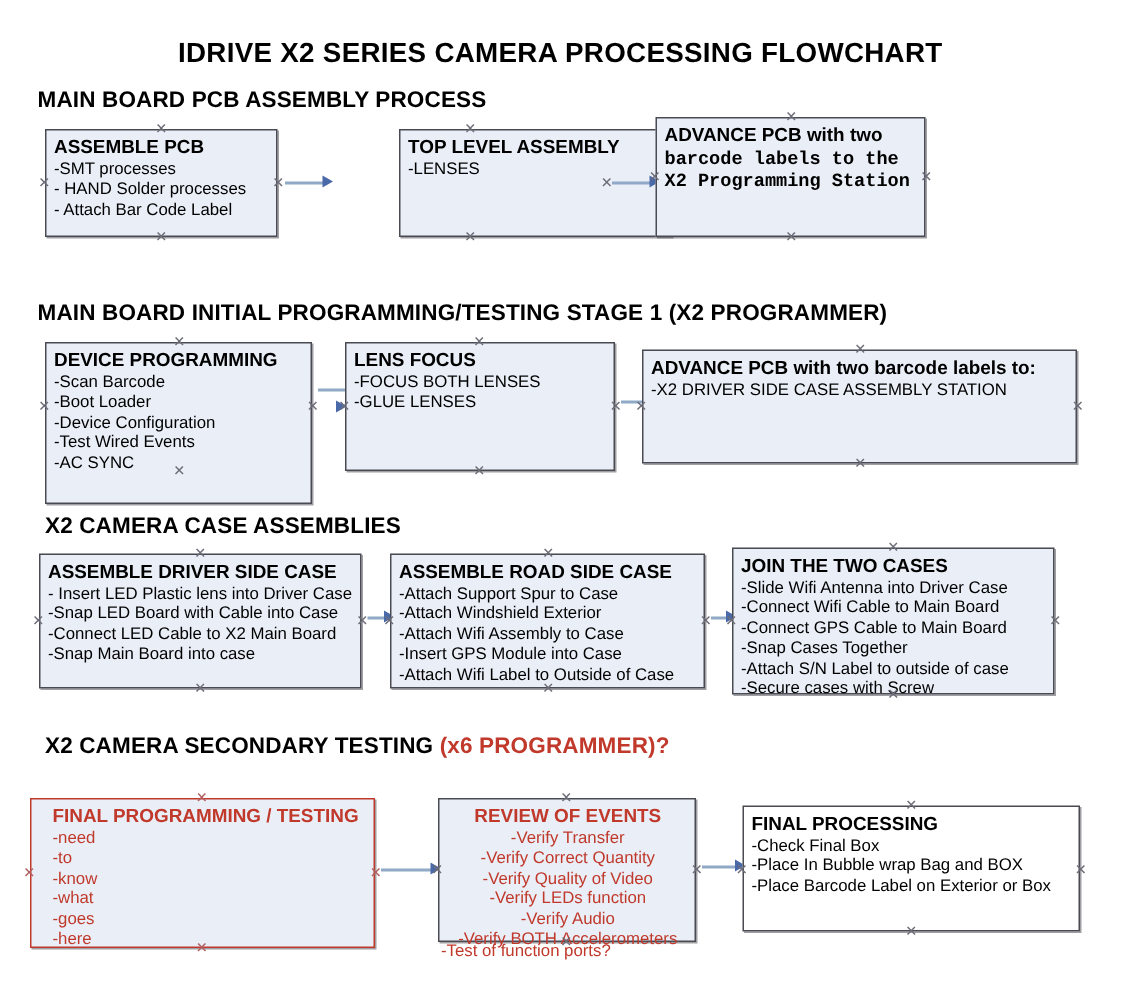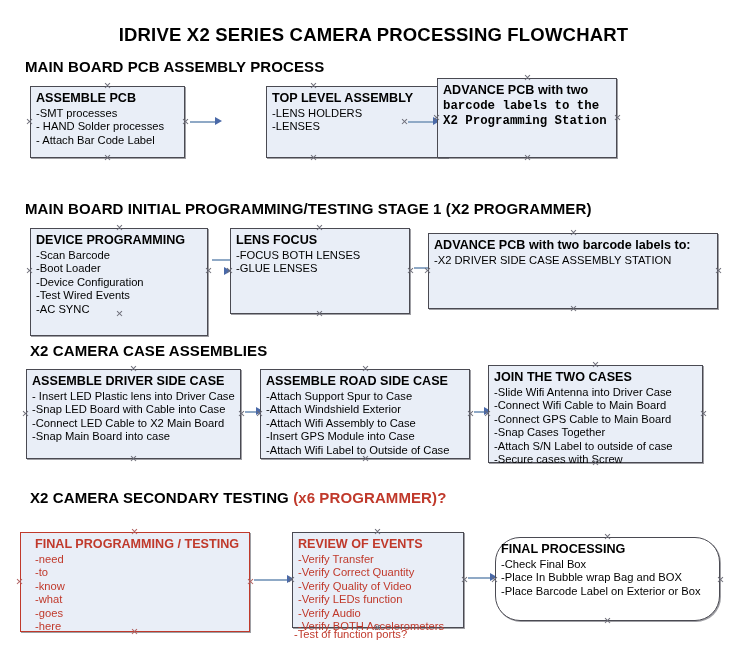--- a/index.html
+++ b/index.html
@@ -17,21 +17,21 @@
     position:absolute;font-size:15px;font-weight:bold;letter-spacing:.1px;
     white-space:nowrap;
   }
   .section .accent{color:#c0392b;}
   .box{
     position:absolute;box-sizing:border-box;
     background:#e9eef7;border:1.5px solid #4a4a52;
     box-shadow:1px 1px 0 rgba(80,80,90,.55);
     padding:4px 4px 3px 5px;
   }
-  .box.white{background:#ffffff;border-radius:25px;}
+  .box.white{background:#ffffff;}
   .box .hd{
     font-size:12.6px;font-weight:bold;line-height:14.5px;white-space:nowrap;
     margin-bottom:1px;
   }
   .box .li{
     font-size:11.2px;line-height:13.6px;white-space:nowrap;
   }
   .box.bold .li{font-weight:bold;font-size:12.4px;line-height:15.6px;font-family:Liberation Mono, monospace;}
   .box.red{border-color:#c0392b;}
   .box.red .hd,.box.red .li{color:#c0392b;}
@@ -76,21 +76,20 @@
 <div class="hx" style="left:104px;top:154px;"></div>
 <div class="hx" style="left:182px;top:118px;"></div>
 
 <div class="conn" style="left:186px;top:117px;width:40px;height:10px;">
   <div class="ln" style="left:4px;top:4px;width:27px;"></div>
   <div class="hd2" style="left:29px;top:0px;"></div>
 </div>
 
 <div class="box" style="left:222px;top:86px;width:182px;height:72px;margin-left:44px;">
   <div class="hd">TOP LEVEL ASSEMBLY</div>
-  <div class="li">-LENS HOLDERS</div>
   <div class="li">-LENSES</div>
 </div>
 <div class="hx" style="left:310px;top:82px;"></div>
 <div class="hx" style="left:310px;top:154px;"></div>
 <div class="hx" style="left:401px;top:118px;"></div>
 
 <div class="conn" style="left:405px;top:117px;width:40px;height:10px;">
   <div class="ln" style="left:3px;top:4px;width:26px;"></div>
   <div class="hd2" style="left:28px;top:0px;"></div>
 </div>
@@ -221,21 +220,21 @@
 <div class="hx red" style="left:131px;top:528px;"></div>
 <div class="hx red" style="left:16px;top:578px;"></div>
 <div class="hx red" style="left:131px;top:628px;"></div>
 <div class="hx red" style="left:247px;top:578px;"></div>
 
 <div class="conn" style="left:250px;top:574px;width:50px;height:12px;">
   <div class="ln" style="left:4px;top:5px;width:35px;"></div>
   <div class="hd2" style="left:37px;top:1px;"></div>
 </div>
 
-<div class="box overflow" style="left:292px;top:532px;width:172px;height:96px;">
+<div class="box overflow" style="left:292px;top:532px;width:172px;height:96px;text-align:center;">
   <div class="hd" style="color:#c0392b;">REVIEW OF EVENTS</div>
   <div class="li" style="color:#c0392b;">-Verify Transfer</div>
   <div class="li" style="color:#c0392b;">-Verify Correct Quantity</div>
   <div class="li" style="color:#c0392b;">-Verify Quality of Video</div>
   <div class="li" style="color:#c0392b;">-Verify LEDs function</div>
   <div class="li" style="color:#c0392b;">-Verify Audio</div>
   <div class="li" style="color:#c0392b;">-Verify BOTH Accelerometers</div>
   <div class="li" style="color:#c0392b;position:absolute;left:1px;top:95px;">-Test of function ports?</div>
 </div>
 <div class="hx" style="left:374px;top:528px;"></div>

